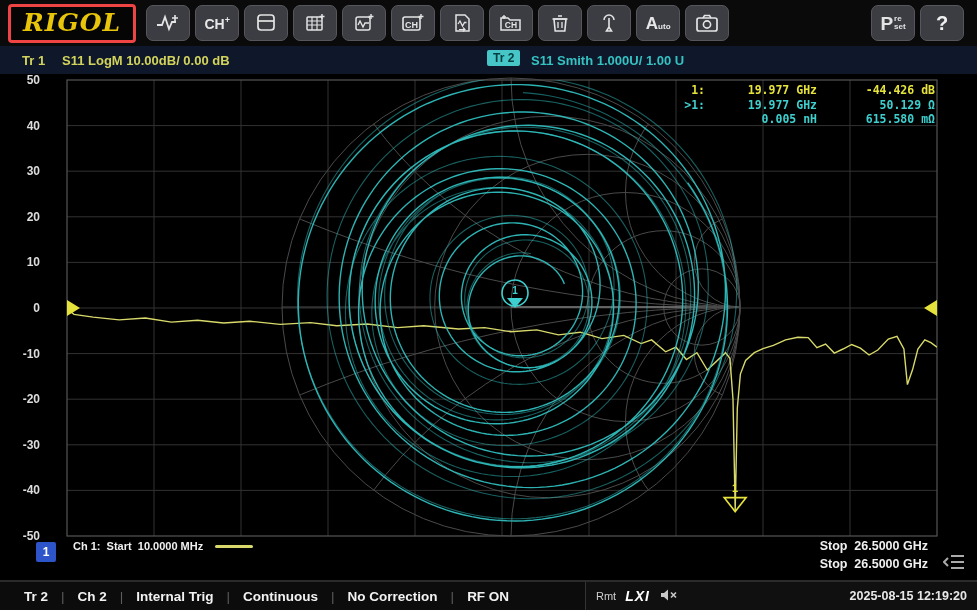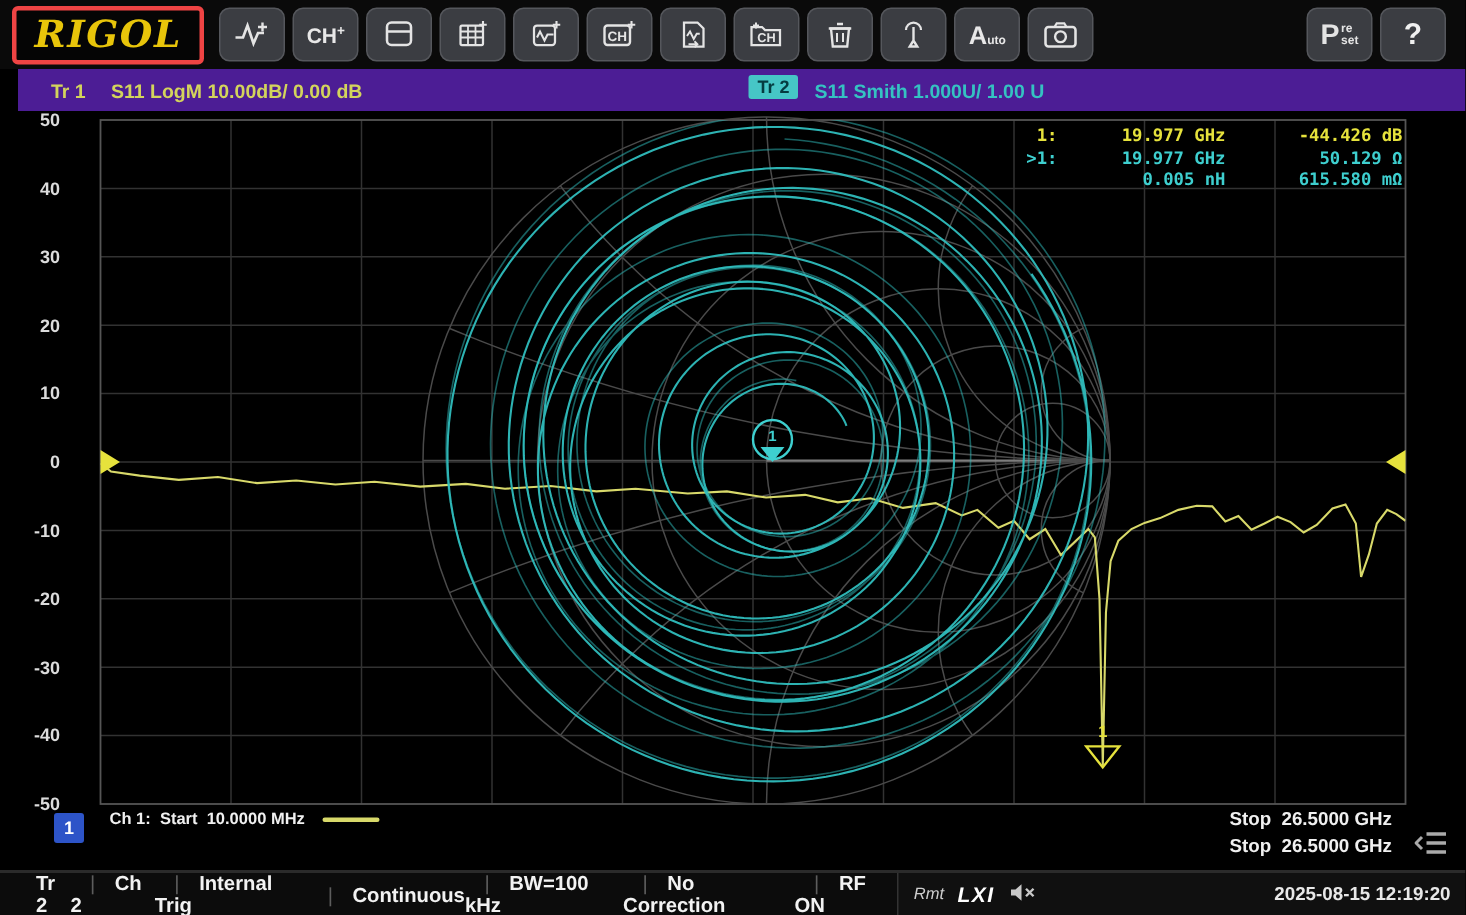--- a/index.html
+++ b/index.html
@@ -19,21 +19,21 @@
   .tb .txt{font-size:14px;font-weight:bold;color:#e8e8e8;line-height:1;}
   .tb .sup{font-size:9px;font-weight:bold;vertical-align:super;}
   .tb .small{font-size:8px;font-weight:bold;}
   .spacer{flex:1;}
   .preset-stack{display:flex;align-items:center;line-height:1;}
   .preset-stack .big{font-size:19px;font-weight:bold;}
   .preset-stack .col{display:flex;flex-direction:column;font-size:8px;font-weight:bold;margin-left:1px;}
   .help-q{font-size:20px;font-weight:bold;color:#f0f0f0;}
 
   
-  .trace-bar{position:absolute;top:46px;left:12px;right:0;height:28px;background:#4c1d95;font-size:13px;}
+  .trace-bar{position:absolute;top:46px;left:0;right:0;height:28px;background:#0f172a;font-size:13px;}
   .tr1-name{position:absolute;left:22px;top:7px;color:#d3d45c;font-weight:bold;}
   .tr1-info{position:absolute;left:62px;top:7px;color:#d3d45c;font-weight:bold;white-space:pre;}
   .tr2-badge{position:absolute;left:487px;top:4px;background:#46c6c6;color:#053c40;
              font-weight:bold;font-size:12px;padding:1px 6px;border-radius:2px;}
   .tr2-info{position:absolute;left:531px;top:7px;color:#35c2c2;font-weight:bold;white-space:pre;}
 
   
   .plot{position:absolute;top:74px;left:0;width:977px;height:506px;background:#000;}
   .plot svg.main{position:absolute;top:0;left:0;}
   .y-axis{position:absolute;top:0;left:0;width:60px;height:506px;}
@@ -62,21 +62,21 @@
   .menu-expand{position:absolute;right:10px;top:478px;opacity:.85;}
 
   
   .status-bar{position:absolute;left:0;right:0;bottom:0;height:30px;background:#0c0c0c;
               border-top:2px solid #2b2b2b;display:flex;align-items:center;box-sizing:border-box;
               font-size:13.5px;color:#f2f2f2;}
   .status-left{display:flex;align-items:center;padding-left:24px;font-weight:bold;}
   .status-left .item:not(:first-child)::before{content:"|";color:#5d5d5d;margin:0 13px;font-weight:normal;}
   .status-right{margin-left:auto;display:flex;align-items:center;width:392px;box-sizing:border-box;
                 border-left:1px solid #333;padding:0 10px;height:100%;background:#101010;}
-  .rmt{font-size:11px;color:#cfcfcf;margin-right:9px;font-style:italic;}
+  .rmt{font-size:11px;color:#cfcfcf;margin-right:9px;}
   .lxi{font-size:14px;font-weight:bold;font-style:italic;color:#fff;margin-right:9px;letter-spacing:1px;}
   .dt{margin-left:auto;font-size:12.5px;font-weight:bold;color:#e8e8e8;}
 </style>
 </head>
 <body>
 
 <div class="screen">
 
   <header class="toolbar">
     <div class="logo">RIGOL</div>
@@ -326,21 +326,20 @@
         </svg>
     </span>
   </div>
 
   <footer class="status-bar">
     <div class="status-left" id="status-items">
         <span class="item">Tr 2</span>
         <span class="item">Ch 2</span>
         <span class="item">Internal Trig</span>
         <span class="item">Continuous</span>
-        <span class="item">BW=100 kHz</span>
         <span class="item">No Correction</span>
         <span class="item">RF ON</span>
       </div>
     <div class="status-right">
       <span class="rmt">Rmt</span>
       <span class="lxi">LXI</span>
       <span>
         <svg width="20" height="16" viewBox="0 0 20 16">
             <path d="M2 6v4h3l4 3.5v-11L5 6z" fill="#c8c8c8"></path>
             <path d="M12 5.5l5 5m0-5l-5 5" stroke="#c8c8c8" stroke-width="1.6"></path>

